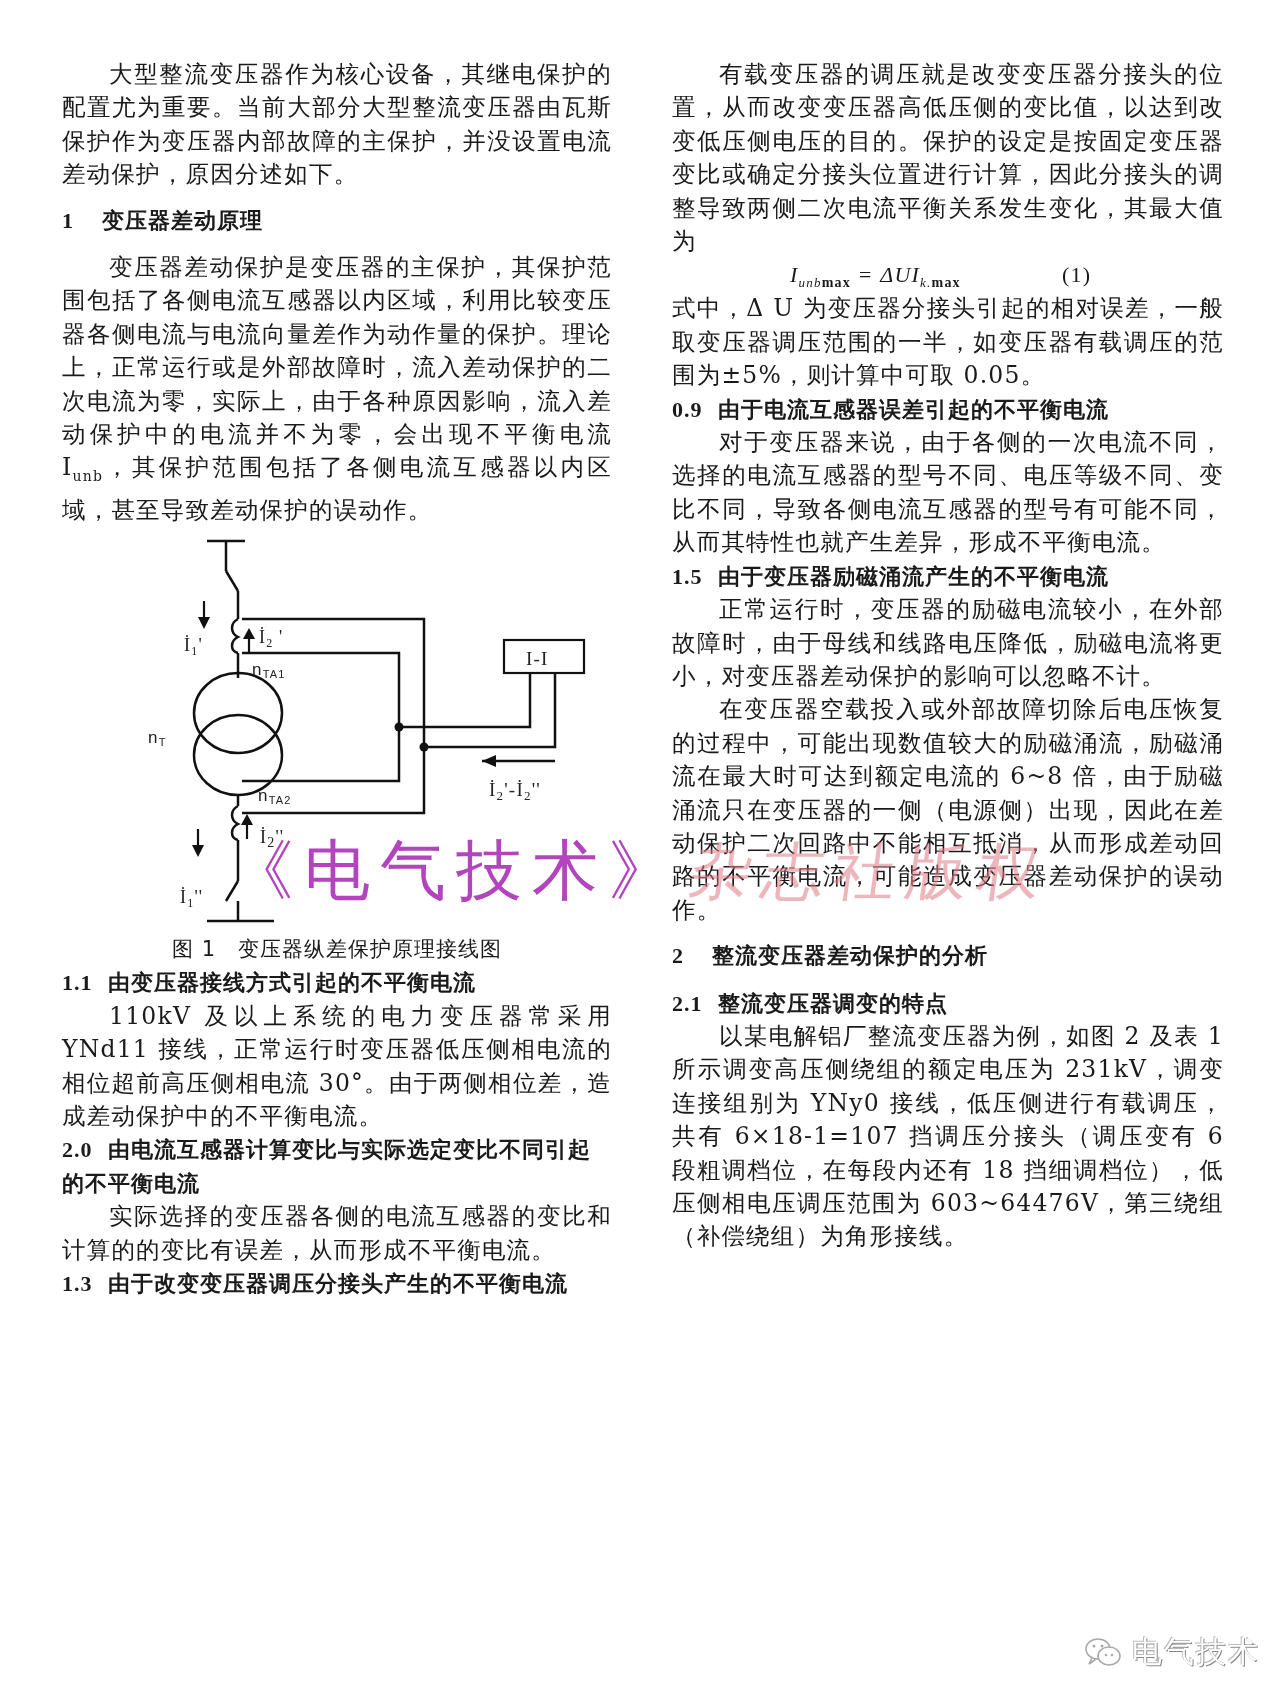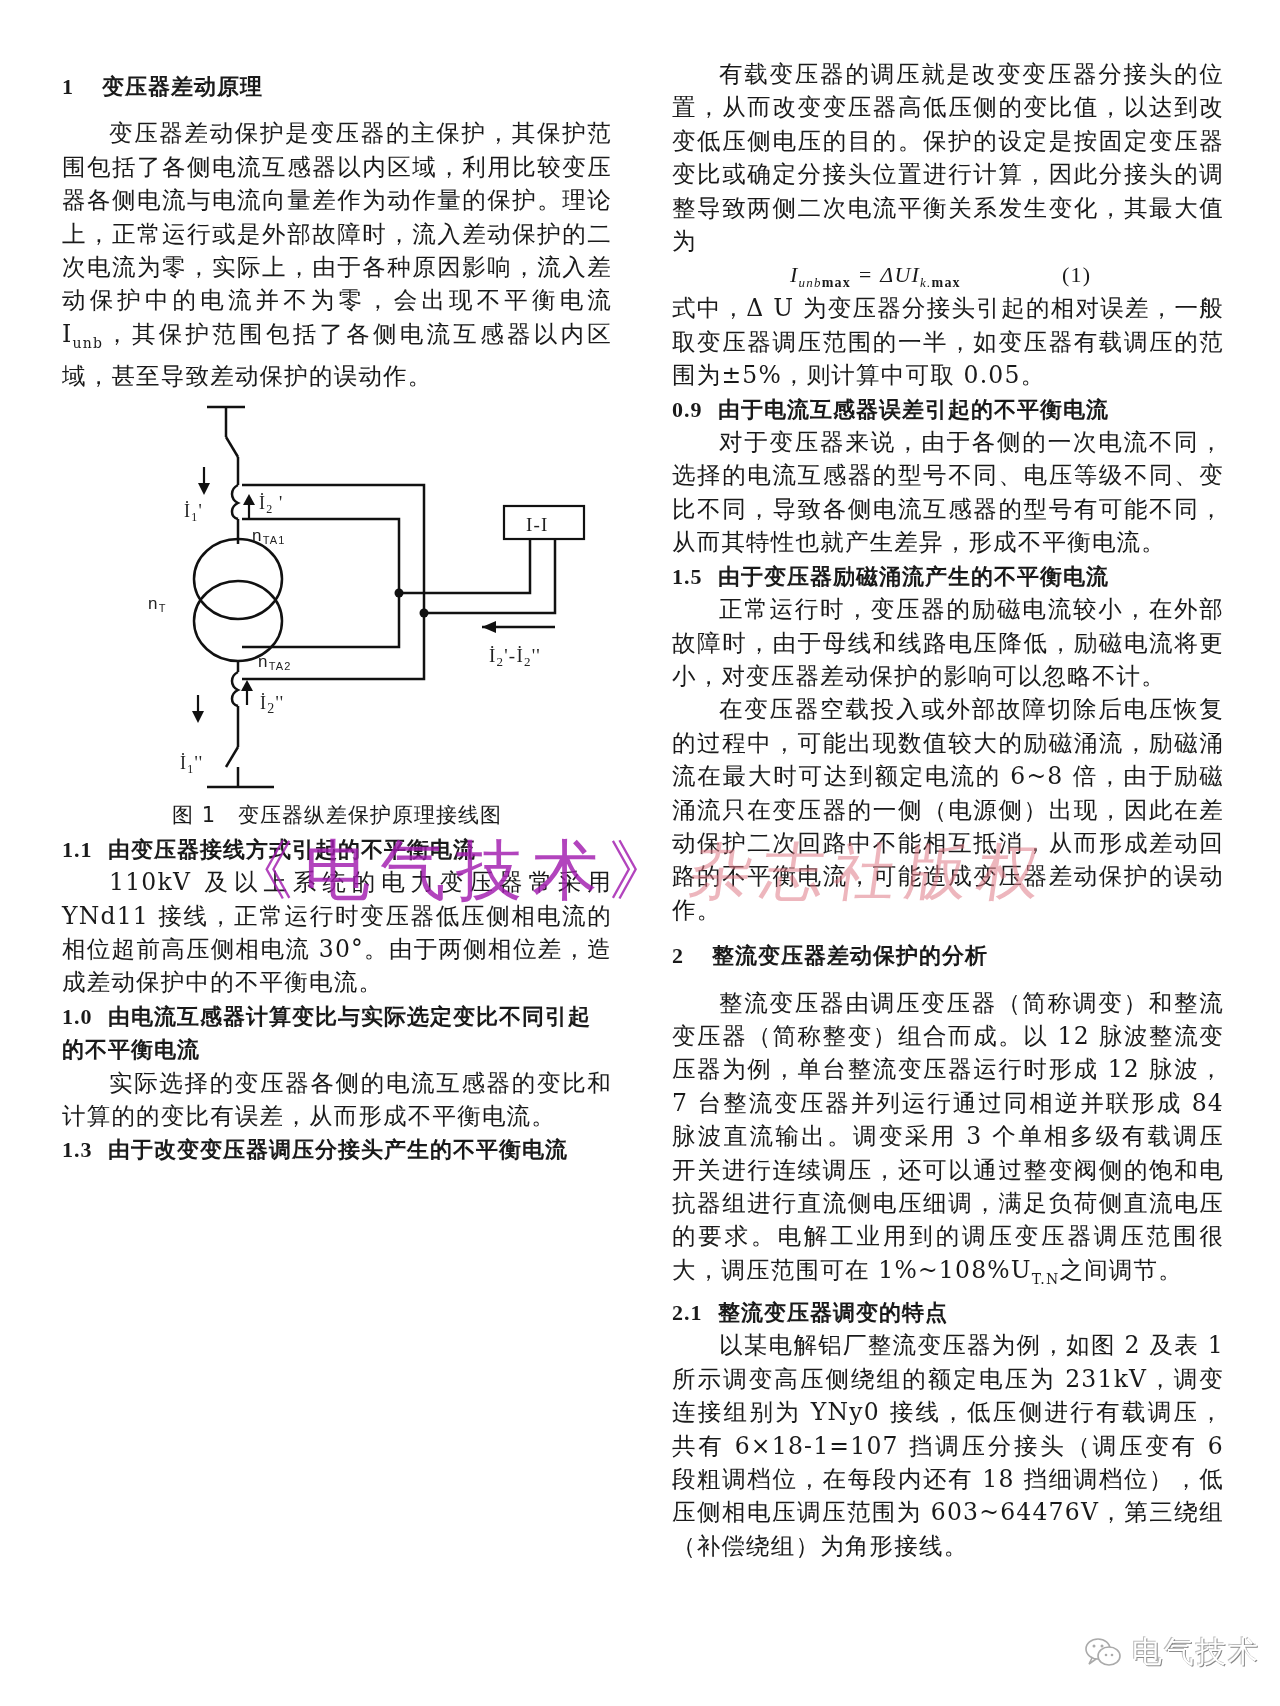--- a/index.html
+++ b/index.html
@@ -35,20 +35,21 @@
     transform: skewX(-8deg);
   }
   .footer-logo { position: absolute; left: 1084px; top: 1632px; display: flex; align-items: center; gap: 8px; color: #9a9a9a; }
   .footer-logo .label { font-family: Liberation Serif, serif; font-size: 30px; color: #ffffff; text-shadow: 1px 1px 0 #888, -1px -1px 0 #bbb; letter-spacing: 2px; }
   sub.s { font-size: 14px; }
 </style>
 </head>
 <body>
 
 <div class="col col-left">
+  <p class="indent">大型整流变压器作为核心设备，其继电保护的配置尤为重要。当前大部分大型整流变压器由瓦斯保护作为变压器内部故障的主保护，并没设置电流差动保护，原因分述如下。</p>
 
   <div class="h1">
     <span class="num num1">1</span><span>变压器差动原理</span>
   </div>
   <p class="indent"><span>变压器差动保护是变压器的主保护，其保护范围包括了各侧电流互感器以内区域，利用比较变压器各侧电流与电流向量差作为动作量的保护。理论上，正常运行或是外部故障时，流入差动保护的二次电流为零，实际上，由于各种原因影响，流入差动保护中的电流并不为零，会出现不平衡电流 I</span><sub class="s">unb</sub><span>，其保护范围包括了各侧电流互感器以内区域，甚至导致差动保护的误动作。</span></p>
 
   <div class="figure">
     <svg width="550" height="400" viewBox="0 0 550 400">
       <g stroke="#111" stroke-width="2.5" fill="none">
 
@@ -114,21 +115,21 @@
     </svg>
   </div>
   <div class="caption">图 1　变压器纵差保护原理接线图</div>
 
   <div class="h2">
     <span class="num">1.1</span><span>由变压器接线方式引起的不平衡电流</span>
   </div>
   <p class="indent">110kV 及以上系统的电力变压器常采用 YNd11 接线，正常运行时变压器低压侧相电流的相位超前高压侧相电流 30°。由于两侧相位差，造成差动保护中的不平衡电流。</p>
 
   <div class="h2">
-    <span class="num">1.0</span><span>由电流互感器计算变比与实际选定变比不同引起的不平衡电流</span>
+    <span class="num">2.0</span><span>由电流互感器计算变比与实际选定变比不同引起的不平衡电流</span>
   </div>
   <p class="indent">实际选择的变压器各侧的电流互感器的变比和计算的的变比有误差，从而形成不平衡电流。</p>
 
   <div class="h2">
     <span class="num">1.3</span><span>由于改变变压器调压分接头产生的不平衡电流</span>
   </div>
 </div>
 
 <div class="col col-right">
   <p class="indent">有载变压器的调压就是改变变压器分接头的位置，从而改变变压器高低压侧的变比值，以达到改变低压侧电压的目的。保护的设定是按固定变压器变比或确定分接头位置进行计算，因此分接头的调整导致两侧二次电流平衡关系发生变化，其最大值为</p>
@@ -147,21 +148,20 @@
 
   <div class="h2">
     <span class="num">1.5</span><span>由于变压器励磁涌流产生的不平衡电流</span>
   </div>
   <p class="indent">正常运行时，变压器的励磁电流较小，在外部故障时，由于母线和线路电压降低，励磁电流将更小，对变压器差动保护的影响可以忽略不计。</p>
   <p class="indent">在变压器空载投入或外部故障切除后电压恢复的过程中，可能出现数值较大的励磁涌流，励磁涌流在最大时可达到额定电流的 6~8 倍，由于励磁涌流只在变压器的一侧（电源侧）出现，因此在差动保护二次回路中不能相互抵消，从而形成差动回路的不平衡电流，可能造成变压器差动保护的误动作。</p>
 
   <div class="h1">
     <span class="num num1">2</span><span>整流变压器差动保护的分析</span>
   </div>
-  <p class="indent"><span>整流变压器由调压变压器（简称调变）和整流变压器（简称整变）组合而成。以 12 脉波整流变压器为例，单台整流变压器运行时形成 12 脉波，7 台整流变压器并列运行通过同相逆并联形成 84 脉波直流输出。调变采用 3 个单相多级有载调压开关进行连续调压，还可以通过整变阀侧的饱和电抗器组进行直流侧电压细调，满足负荷侧直流电压的要求。电解工业用到的调压变压器调压范围很大，调压范围可在 1%~108%U</span><sub class="s">T.N</sub><span>之间调节。</span></p>
 
   <div class="h2">
     <span class="num">2.1</span><span>整流变压器调变的特点</span>
   </div>
   <p class="indent">以某电解铝厂整流变压器为例，如图 2 及表 1 所示调变高压侧绕组的额定电压为 231kV，调变连接组别为 YNy0 接线，低压侧进行有载调压，共有 6×18-1=107 挡调压分接头（调压变有 6 段粗调档位，在每段内还有 18 挡细调档位），低压侧相电压调压范围为 603~64476V，第三绕组（补偿绕组）为角形接线。</p>
 </div>
 
 <div class="watermark-top">《电气技术》</div>
 <div class="watermark-right">杂志社版权</div>
 

